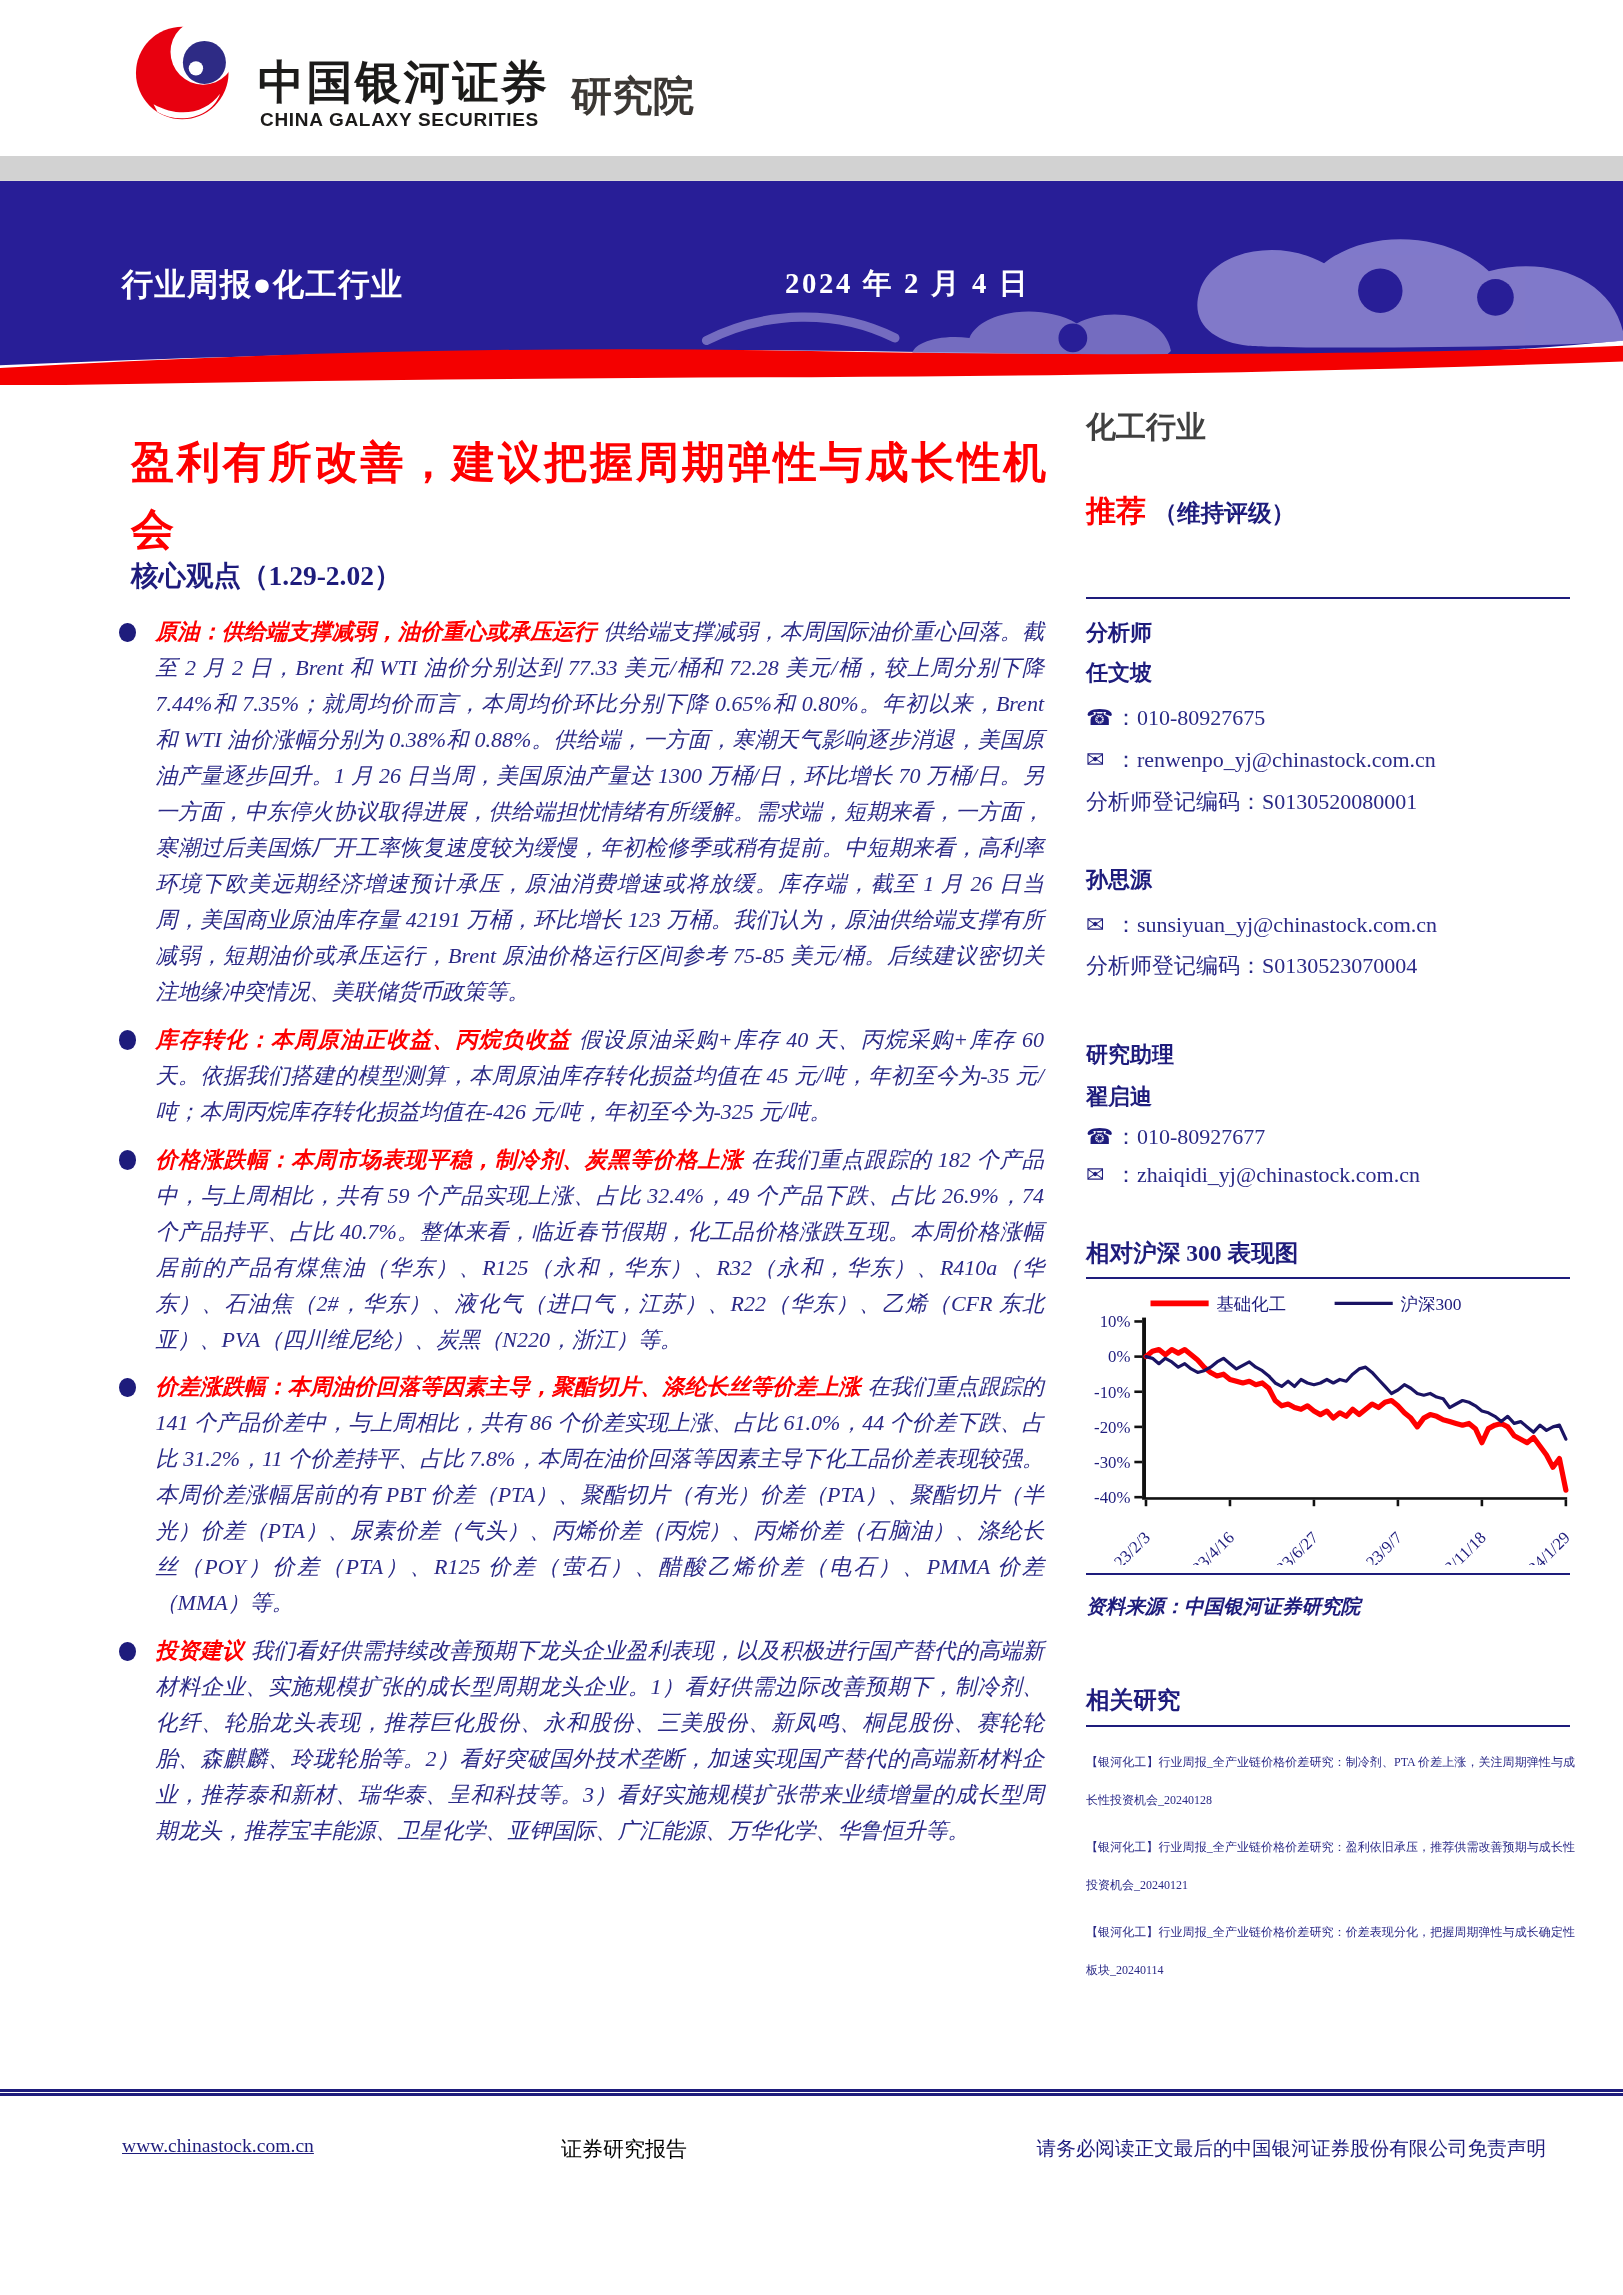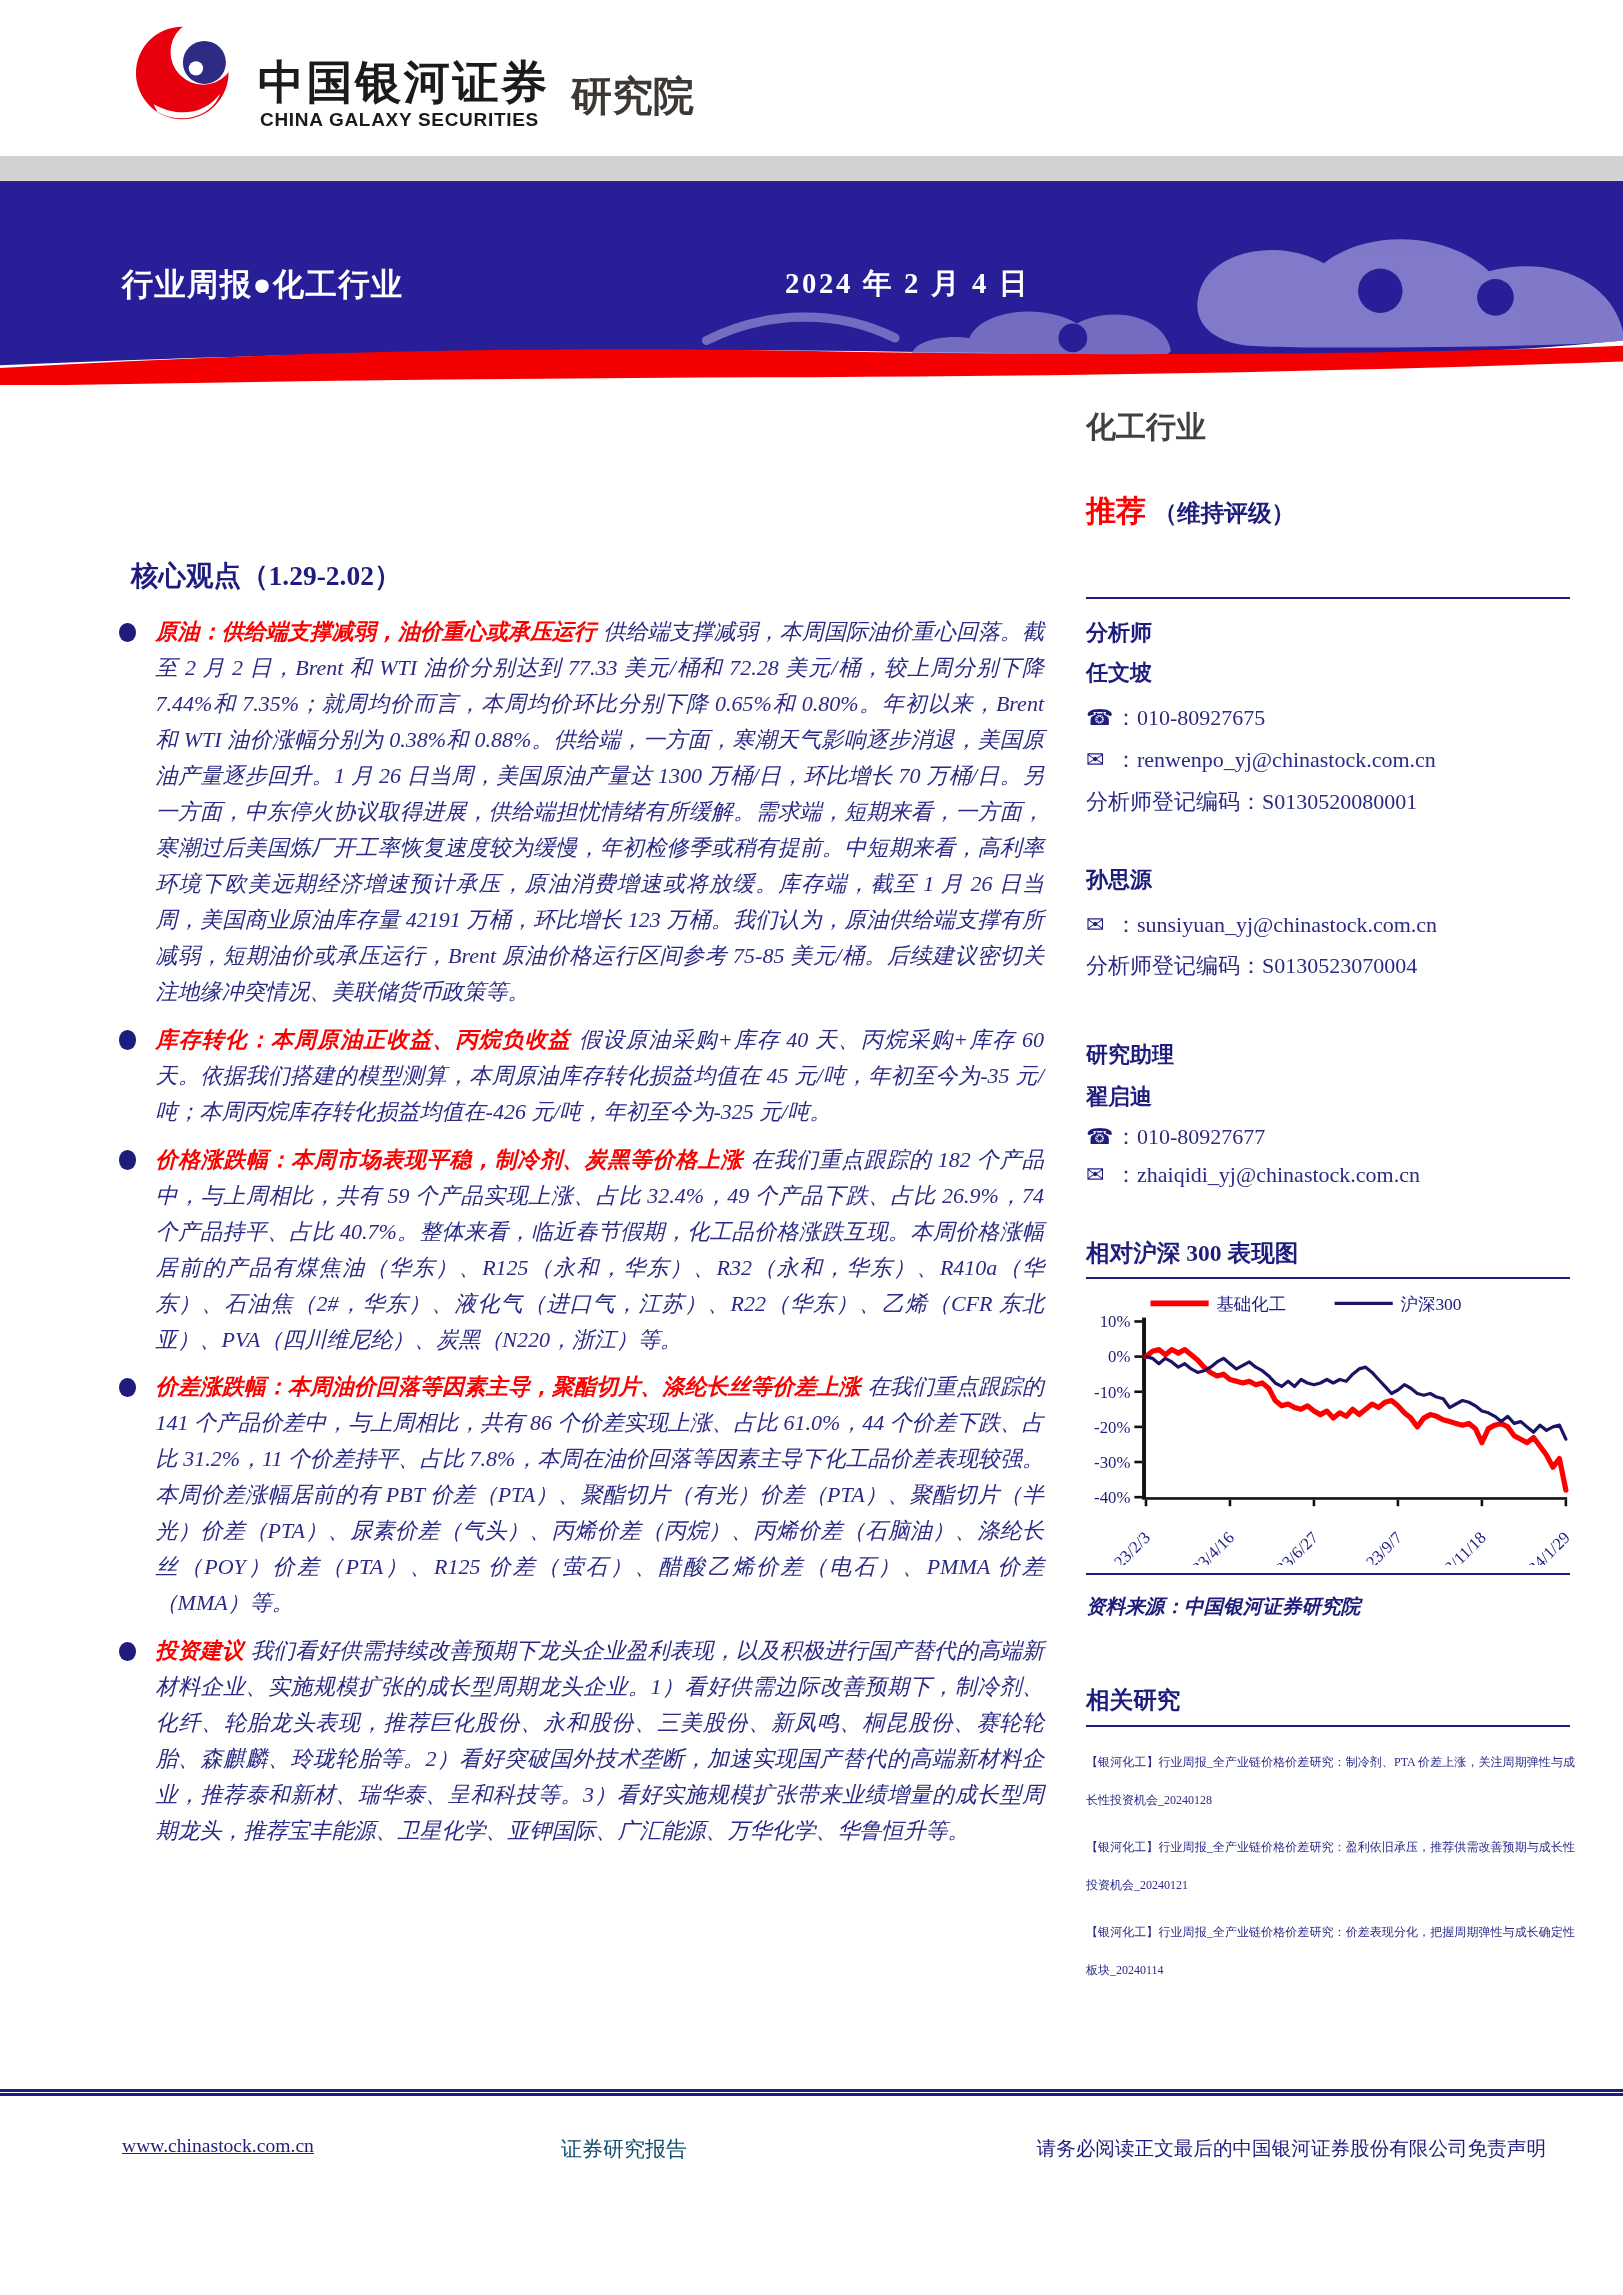--- a/index.html
+++ b/index.html
@@ -46,21 +46,21 @@
   .legend-text{font-size:27px;fill:#1E1C7C;}
   .source{font-size:19.6px;font-weight:bold;font-style:italic;color:#1E1C7C;}
   .related-h{font-size:23.6px;font-weight:bold;color:#1E1C7C;}
   .related-list{position:absolute;left:0;top:1336px;width:489px;margin:0;padding:0;list-style:none;}
   .related-list li{font-size:12px;line-height:38px;margin-bottom:9.2px;color:#2B2A87;text-align:justify;cursor:pointer;}
 
   
   .footer-rule{position:absolute;left:0;top:2089px;width:1623px;height:6.5px;
                border-top:3.9px solid #1E1C7C;border-bottom:3.9px solid #1E1C7C;box-sizing:border-box;background:#fff;}
   .footer-site{position:absolute;left:122px;top:2135px;font-size:19.6px;color:#1E1C7C;text-decoration:underline;}
-  .footer-center{position:absolute;left:561px;top:2135px;font-size:21px;color:#0c4a6e;}
+  .footer-center{position:absolute;left:561px;top:2135px;font-size:21px;color:#000000;}
   .footer-right{position:absolute;right:77px;top:2135px;font-size:19.6px;color:#1E1C7C;}
 </style>
 </head>
 <body>
 
 <div class="page">
 
   <svg class="logo-icon" width="103" height="110" viewBox="0 0 158 168">
     <circle cx="74" cy="90" r="71" fill="#E8000F"></circle>
     <circle cx="106" cy="58" r="50" fill="#ffffff"></circle>
@@ -81,20 +81,21 @@
       <circle cx="2286" cy="216" r="28" fill="#281E97"></circle>
       <path d="M1790,298 C1780,244 1700,228 1646,256 C1592,224 1500,236 1482,278 C1420,270 1376,296 1402,316 L1770,316 Z" fill="#8A83CC"></path>
       <circle cx="1640" cy="278" r="22" fill="#281E97"></circle>
       <path d="M1080,282 C1170,236 1280,234 1368,278" stroke="#8A83CC" stroke-width="14" fill="none" stroke-linecap="round"></path>
     </g>
     <path d="M0,324 C420,300 820,290 1240,298 C1700,307 2150,303 2481,290 L2481,314 C2100,328 1700,336 1240,338 C800,340 380,344 0,352 Z" fill="#F40000"></path>
     <text class="banner-left" x="186" y="212">行业周报●化工行业</text>
     <text class="banner-date" x="1200" y="210">2024 年 2 月 4 日</text>
   </svg>
 
+  <h1 class="doc-title">盈利有所改善，建议把握周期弹性与成长性机会</h1>
   <div class="core-heading">核心观点（1.29-2.02）</div>
 
   <ul class="bullets">
     <li class="bullet">
       <span class="bullet-dot"></span>
       <p><span class="lead">原油：供给端支撑减弱，油价重心或承压运行</span> <span>供给端支撑减弱，本周国际油价重心回落。截至 2 月 2 日，Brent 和 WTI 油价分别达到 77.33 美元/桶和 72.28 美元/桶，较上周分别下降 7.44%和 7.35%；就周均价而言，本周均价环比分别下降 0.65%和 0.80%。年初以来，Brent 和 WTI 油价涨幅分别为 0.38%和 0.88%。供给端，一方面，寒潮天气影响逐步消退，美国原油产量逐步回升。1 月 26 日当周，美国原油产量达 1300 万桶/日，环比增长 70 万桶/日。另一方面，中东停火协议取得进展，供给端担忧情绪有所缓解。需求端，短期来看，一方面，寒潮过后美国炼厂开工率恢复速度较为缓慢，年初检修季或稍有提前。中短期来看，高利率环境下欧美远期经济增速预计承压，原油消费增速或将放缓。库存端，截至 1 月 26 日当周，美国商业原油库存量 42191 万桶，环比增长 123 万桶。我们认为，原油供给端支撑有所减弱，短期油价或承压运行，Brent 原油价格运行区间参考 75-85 美元/桶。后续建议密切关注地缘冲突情况、美联储货币政策等。</span></p>
     </li>
     <li class="bullet">
       <span class="bullet-dot"></span>
       <p><span class="lead">库存转化：本周原油正收益、丙烷负收益</span> <span>假设原油采购+库存 40 天、丙烷采购+库存 60 天。依据我们搭建的模型测算，本周原油库存转化损益均值在 45 元/吨，年初至今为-35 元/吨；本周丙烷库存转化损益均值在-426 元/吨，年初至今为-325 元/吨。</span></p>

